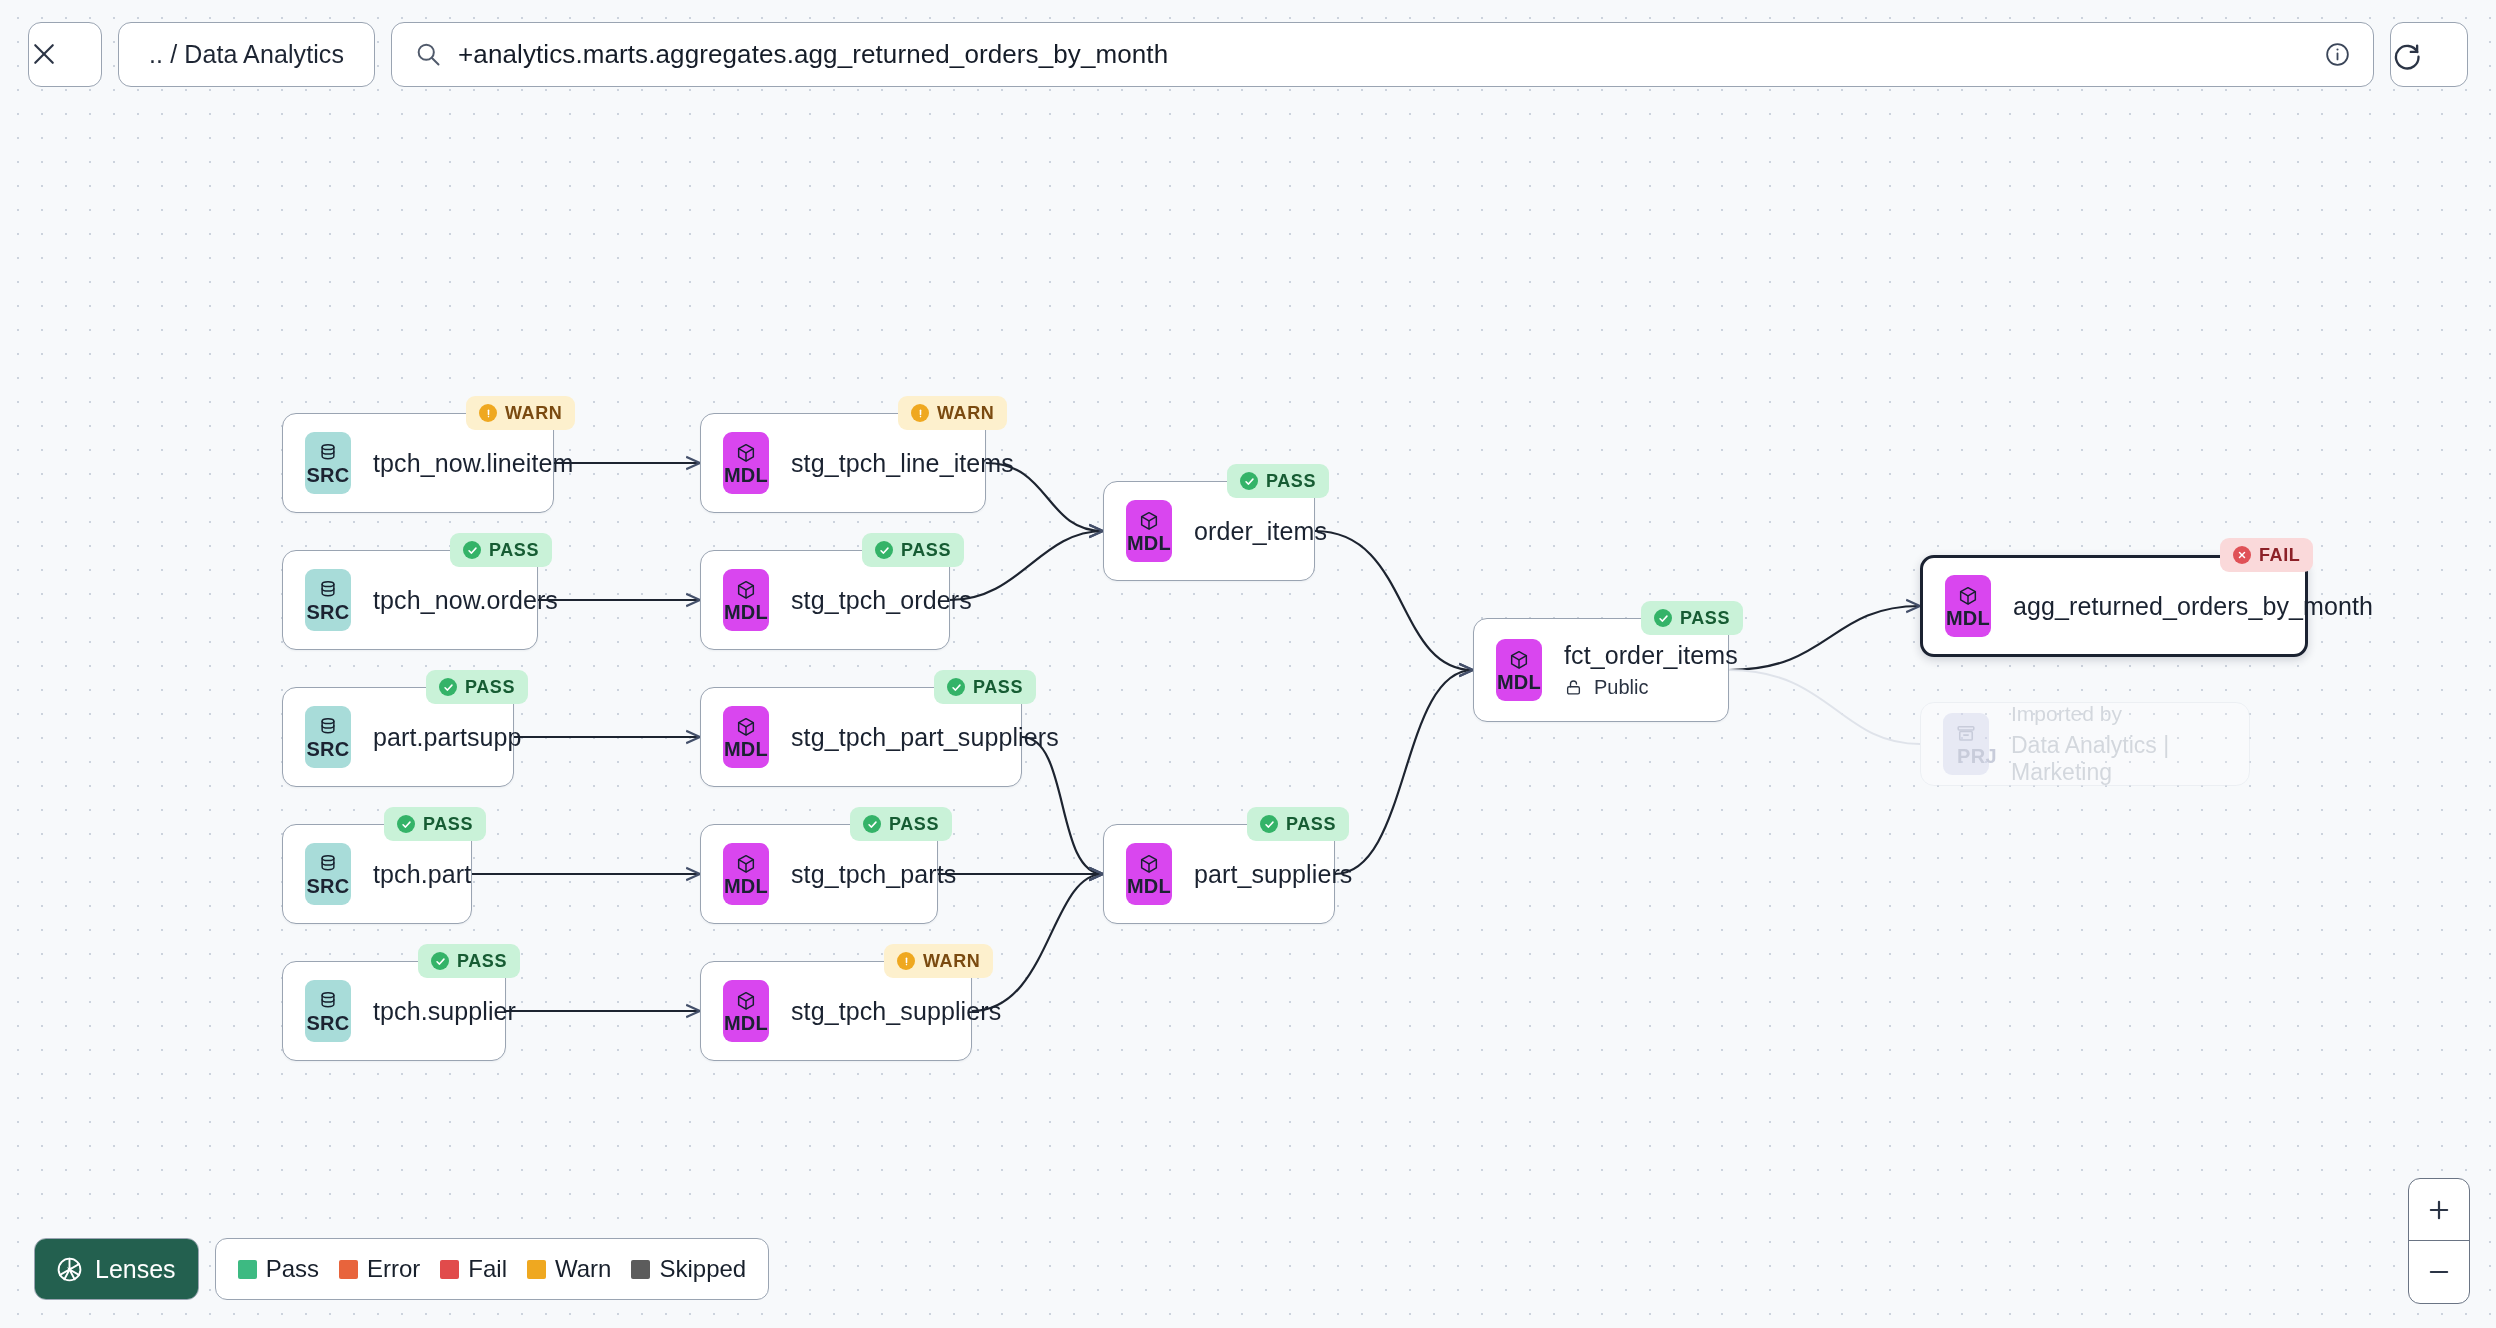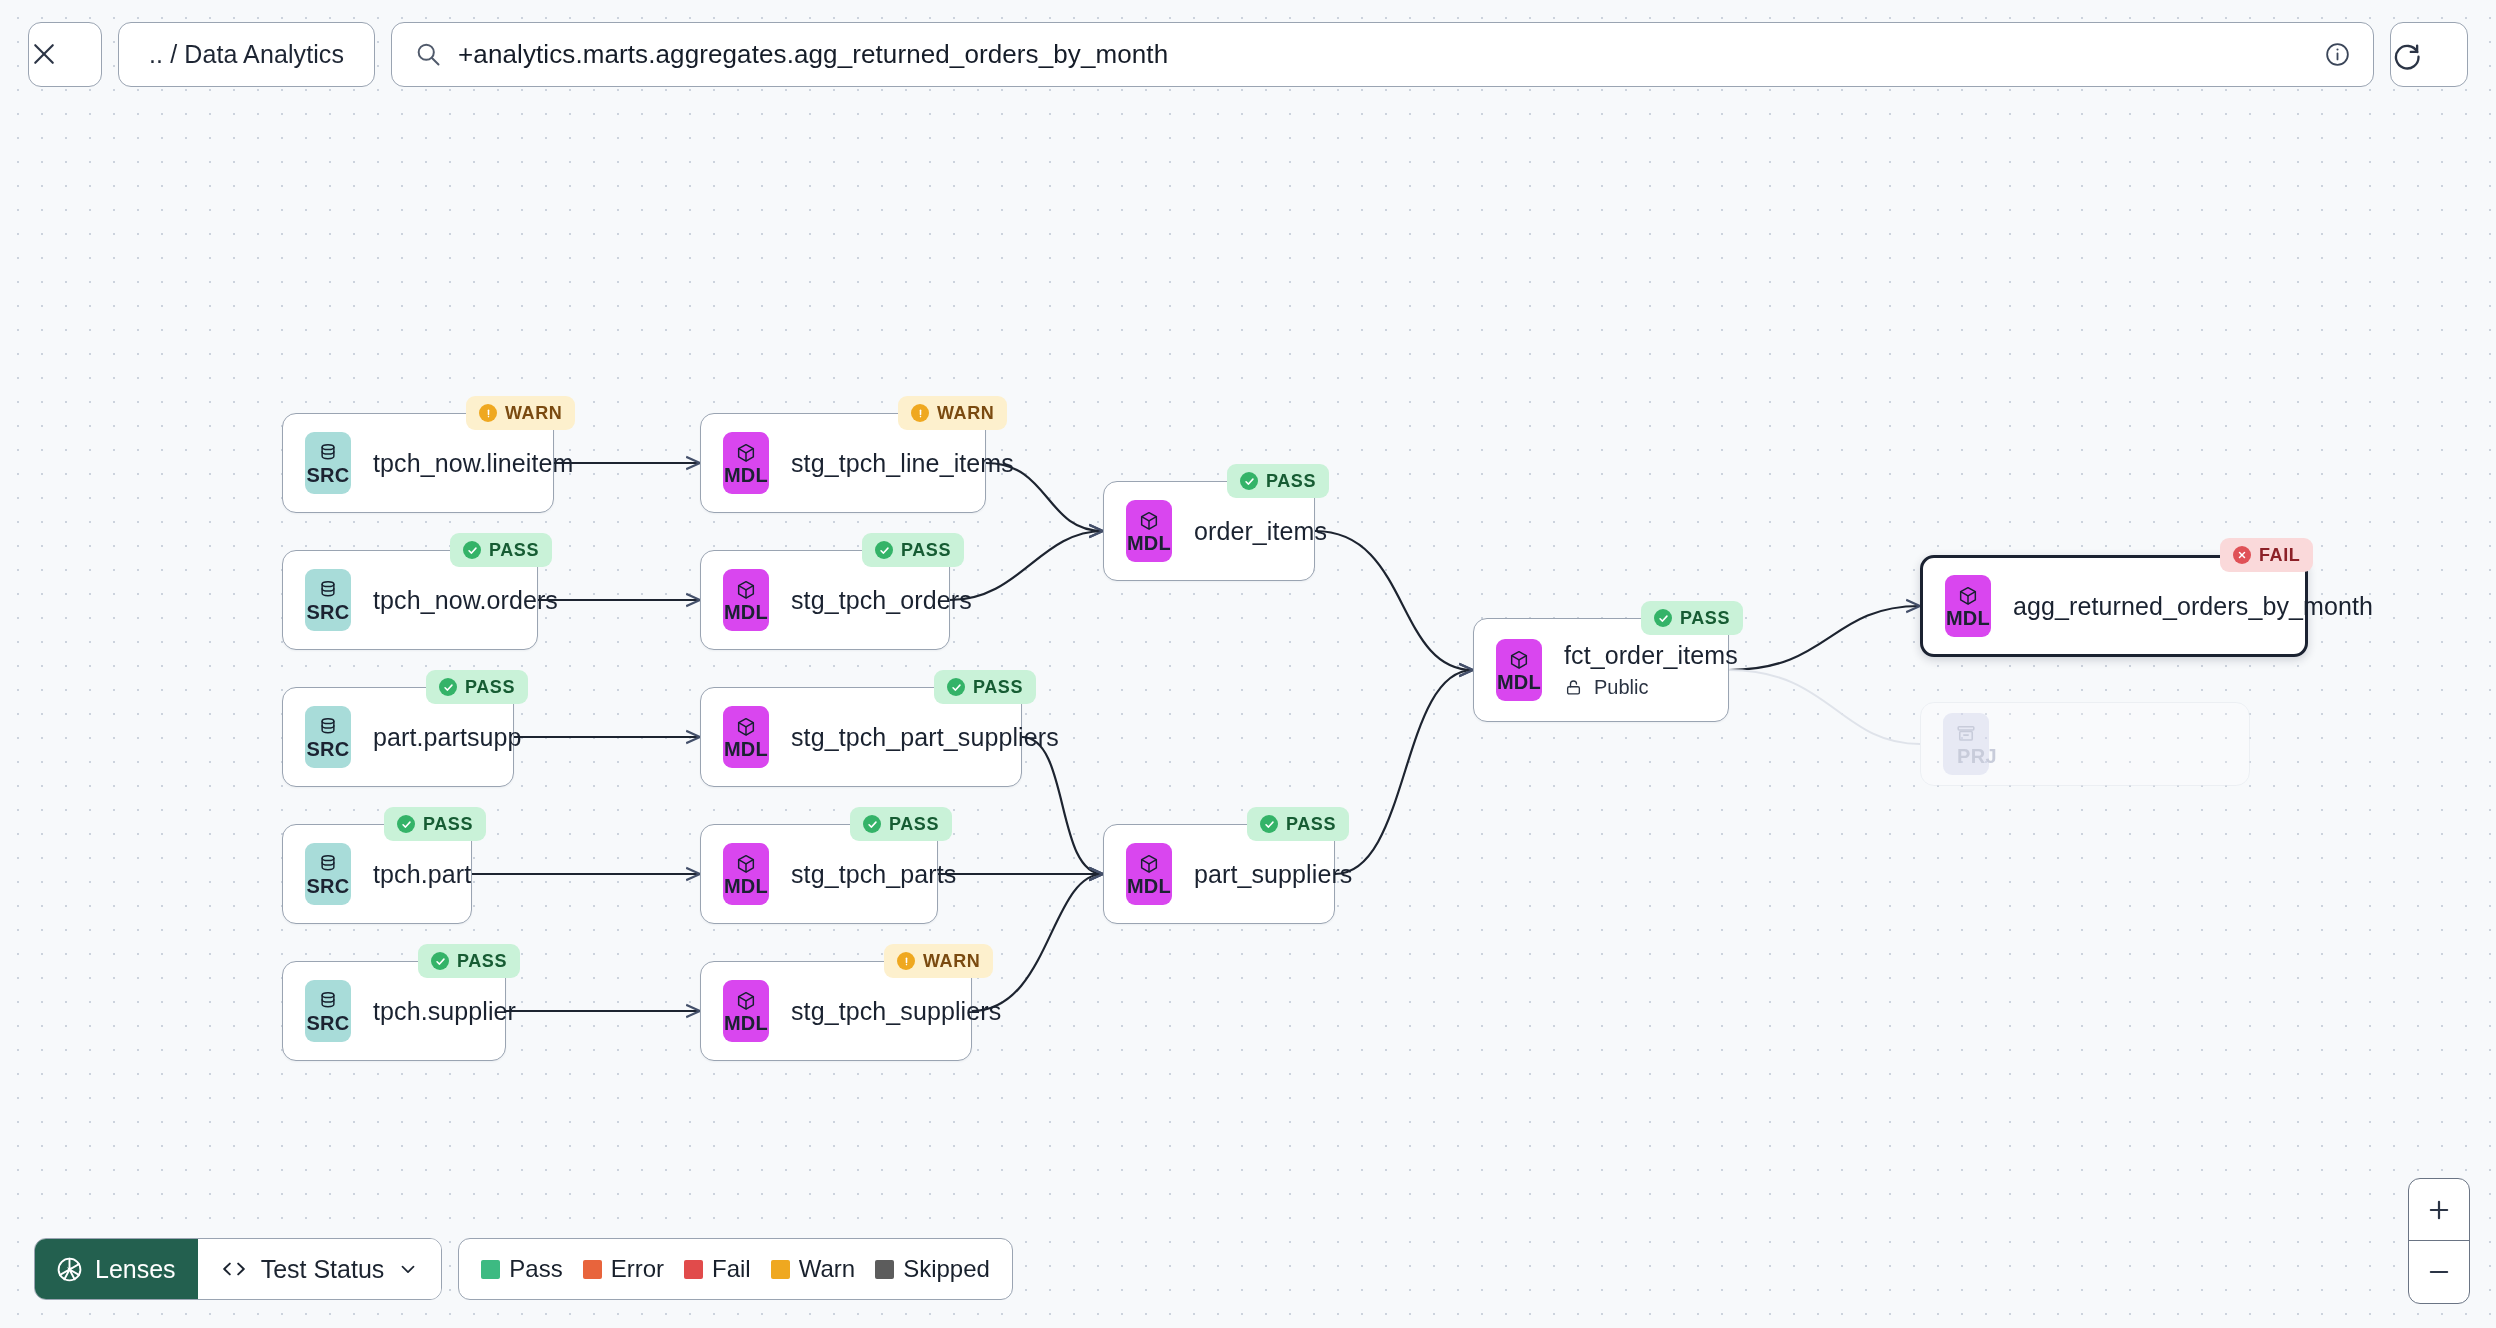--- a/index.html
+++ b/index.html
@@ -580,42 +580,36 @@
 
   <div id="imported-node" style="left: 1920px; top: 702px; width: 330px; height: 84px;">
     <div class="node-badge-icon nbi-prj">
       <svg width="22" height="22" viewBox="0 0 24 24" fill="none" stroke="#a3a8c0" stroke-width="1.7" stroke-linecap="round">
         <rect x="3.5" y="4" width="17" height="3.6" rx="1"></rect>
         <rect x="5.2" y="9.2" width="13.6" height="9.4" rx="1.2"></rect>
         <line x1="9.6" y1="13.2" x2="14.4" y2="13.2"></line>
       </svg>
       <span class="nbi-label">PRJ</span>
     </div>
+    <div class="imp-text">
+      <span class="imp-line1">Imported by</span>
+      <span class="imp-line2">Data Analytics | Marketing</span>
+    </div>
   </div>
 
   <div id="bottombar">
     <div id="lenses-group">
       <div id="lenses-btn">
         <svg width="29" height="29" viewBox="0 0 24 24" fill="none" stroke="#ffffff" stroke-width="1.6" stroke-linecap="round">
           <circle cx="12" cy="12" r="9"></circle>
           <path d="M12 3 L12 12 L19.8 7.5"></path>
           <path d="M19.8 16.5 L12 12 L16.2 20.1"></path>
           <path d="M7.8 20.1 L12 12 L4.2 16.5"></path>
         </svg>
         <span>Lenses</span>
-      </div>
-      <div id="teststatus-btn">
-        <svg width="28" height="28" viewBox="0 0 24 24" fill="none" stroke="#1c2430" stroke-width="1.7" stroke-linecap="round" stroke-linejoin="round">
-          <polyline points="8.4,7.4 3.6,12 8.4,16.6"></polyline>
-          <polyline points="15.6,7.4 20.4,12 15.6,16.6"></polyline>
-        </svg>
-        <span>Test Status</span>
-        <svg width="22" height="22" viewBox="0 0 24 24" fill="none" stroke="#1c2430" stroke-width="1.8" stroke-linecap="round" stroke-linejoin="round">
-          <polyline points="6,9.5 12,15.5 18,9.5"></polyline>
-        </svg>
       </div>
     </div>
     <div id="legend">
         <div class="legend-item">
           <span class="legend-sw" style="background:#3dba82"></span>
           <span>Pass</span>
         </div>
         <div class="legend-item">
           <span class="legend-sw" style="background:#e8643c"></span>
           <span>Error</span>

